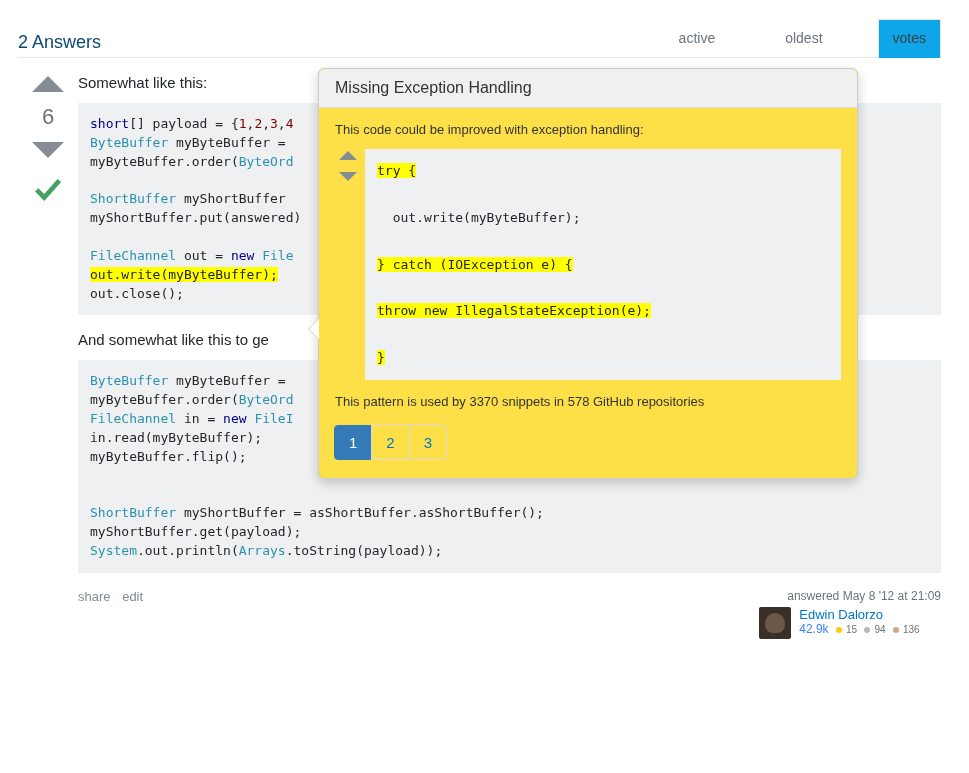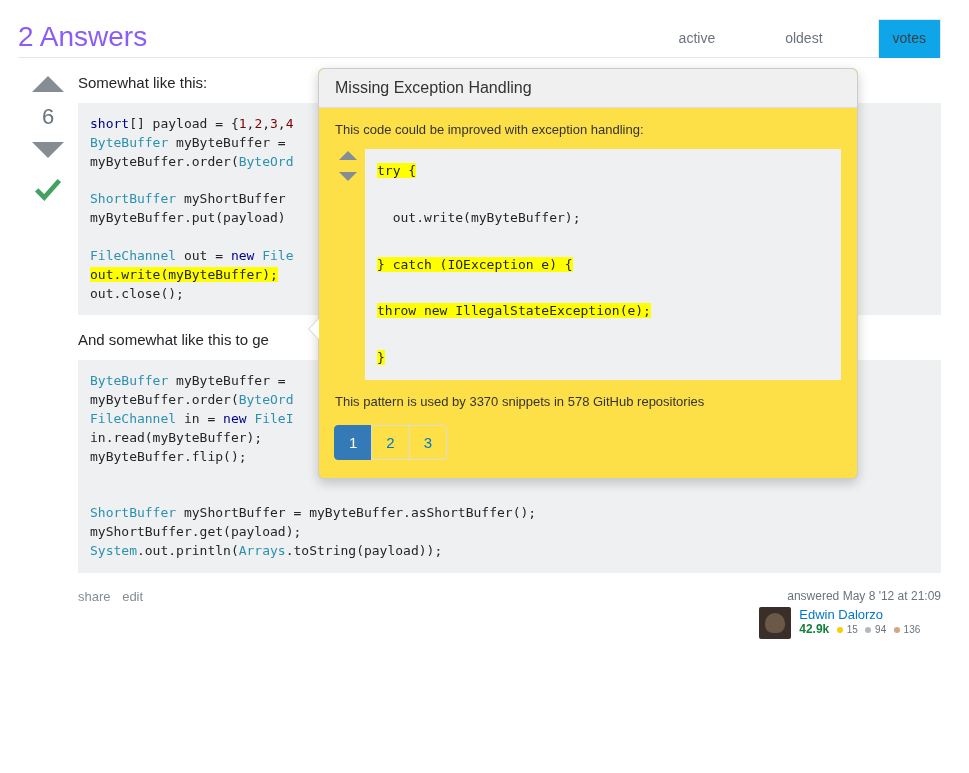--- a/index.html
+++ b/index.html
@@ -14,23 +14,23 @@
   }
   .container { padding: 18px 28px 20px 18px; }
   .answers-header {
     display: flex;
     justify-content: space-between;
     align-items: flex-end;
     border-bottom: 1px solid #e4e6e8;
     margin-bottom: 16px;
   }
   .answers-header h2 {
-    font-size: 28px;
+    font-size: 18px;
     font-weight: 400;
-    color: #8b5cf6;
+    color: #0c4a6e;
     margin: 0 0 4px 0;
   }
   .sort-tabs { display: flex; gap: 40px; }
   .sort-tab {
     font-size: 14px;
     color: #6a737c;
     padding: 10px 14px 12px 14px;
     cursor: pointer;
     border: 1px solid transparent;
     border-bottom: none;
@@ -78,21 +78,21 @@
   .tok-lit  { color: #800000; }
   .hl-line  { background: #ffff00; }
   .post-foot { display: flex; justify-content: space-between; margin-top: 8px; }
   .post-actions a { color: #848d95; font-size: 13px; margin-right: 8px; text-decoration: none; cursor: pointer; }
   .user-card { font-size: 12px; }
   .user-card .time { color: #6a737c; margin-bottom: 4px; margin-left: 28px; }
   .user-card .user-row { display: flex; }
   .avatar { width: 32px; height: 32px; background: #3a2e28; border-radius: 2px; margin-right: 8px; position: relative; overflow: hidden; }
   .avatar::after { content:""; position:absolute; left:6px; top:6px; width:20px; height:20px; background:#6b5847; border-radius:50% 50% 40% 40%; }
   .user-name { color: #0077cc; font-size: 13px; cursor: pointer; }
-  .rep { font-weight: bold; color: #15803d; font-size: 12px; }
+  .rep { font-weight: normal; color: #3b82f6; font-size: 12px; }
   .badge { font-size: 10px; color: #6a737c; margin-left: 2px; }
   .dot { display:inline-block; width:6px; height:6px; border-radius:50%; vertical-align: middle; margin: 0 2px 0 4px; }
   .dot.gold { background:#ffcc01; }
   .dot.silver { background:#b4b8bc; }
   .dot.bronze { background:#d1a684; }
 
   
   .popover {
     position: absolute;
     left: 240px;
@@ -180,36 +180,36 @@
     </div>
 
     <div class="answer-body">
       <p>Somewhat like this:</p>
 
       <pre class="code"><span class="tok-kw">short</span><span>[] payload = {</span><span class="tok-lit">1</span><span>,</span><span class="tok-lit">2</span><span>,</span><span class="tok-lit">3</span><span>,</span><span class="tok-lit">4</span>
 <span class="tok-type">ByteBuffer</span><span> myByteBuffer = </span>
 <span>myByteBuffer.order(</span><span class="tok-type">ByteOrd</span>
 
 <span class="tok-type">ShortBuffer</span><span> myShortBuffer </span>
-<span>myByteBuffer.put(payload)</span>
+<span>myShortBuffer.put(answered)</span>
 
 <span class="tok-type">FileChannel</span><span> out = </span><span class="tok-kw">new</span><span> </span><span class="tok-type">File</span>
 <span class="hl-line">out.write(myByteBuffer);</span>
 <span>out.close();</span></pre>
 
       <p>And somewhat like this to ge</p>
 
       <pre class="code"><span class="tok-type">ByteBuffer</span><span> myByteBuffer = </span>
 <span>myByteBuffer.order(</span><span class="tok-type">ByteOrd</span>
 <span class="tok-type">FileChannel</span><span> in = </span><span class="tok-kw">new</span><span> </span><span class="tok-type">FileI</span>
 <span>in.read(myByteBuffer);</span>
 <span>myByteBuffer.flip();</span>
 
 
-<span class="tok-type">ShortBuffer</span><span> myShortBuffer = myByteBuffer.asShortBuffer();</span>
+<span class="tok-type">ShortBuffer</span><span> myShortBuffer = asShortBuffer.asShortBuffer();</span>
 <span>myShortBuffer.get(payload);</span>
 <span class="tok-type">System</span><span>.out.println(</span><span class="tok-type">Arrays</span><span>.toString(payload));</span></pre>
 
       <div class="post-foot">
         <div class="post-actions">
           <a>share</a>
           <a>edit</a>
         </div>
         <div class="user-card">
           <div class="time">answered May 8 '12 at 21:09</div>

